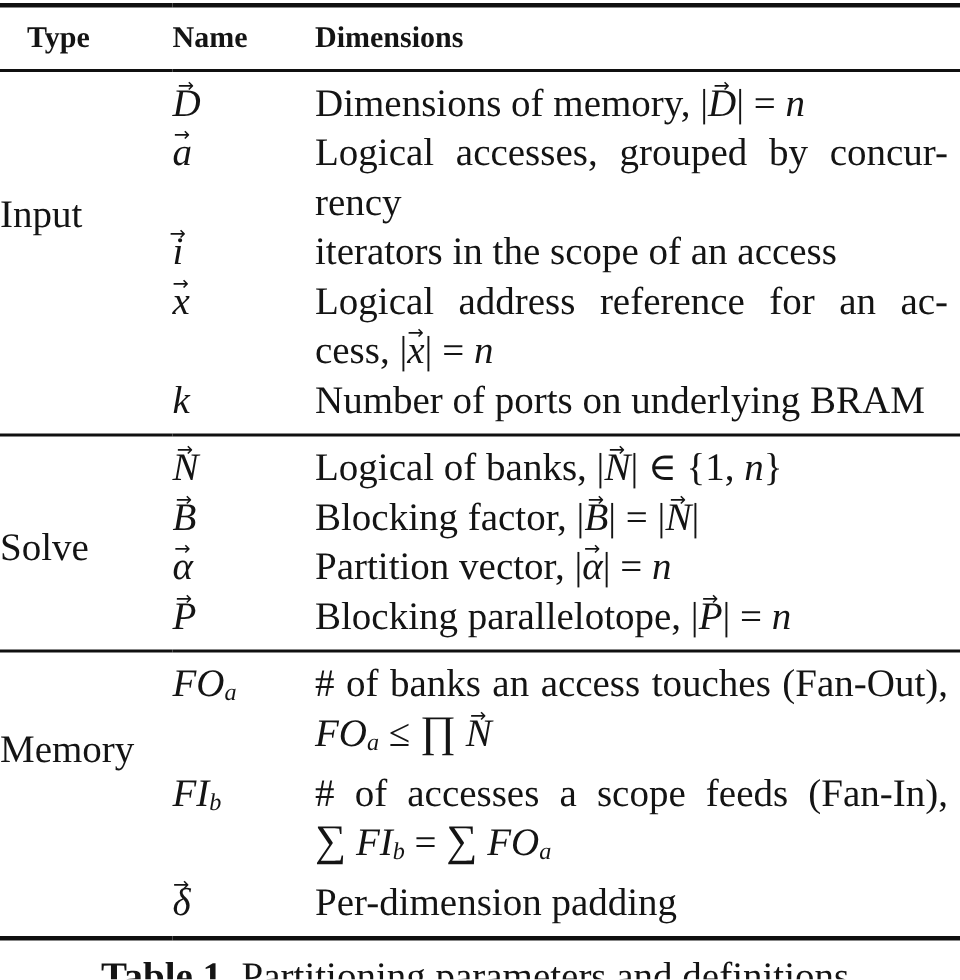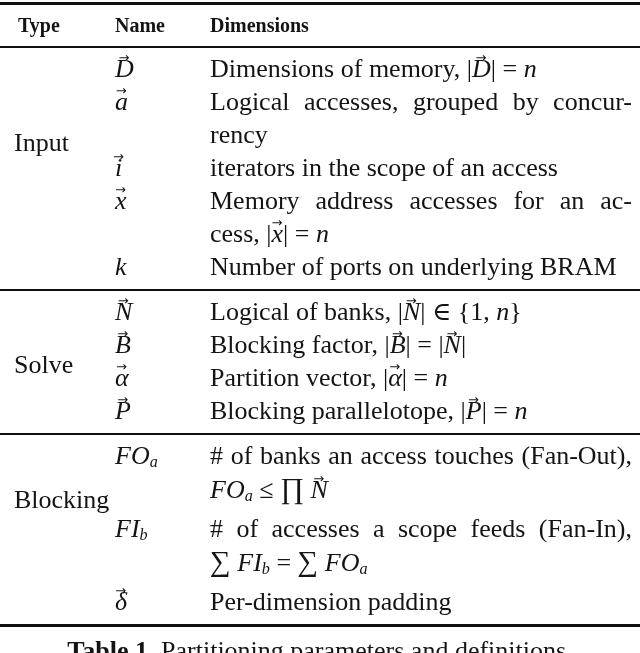--- a/index.html
+++ b/index.html
@@ -33,21 +33,21 @@
     border-bottom: 2px solid #101010;
   }
   th.h-type { padding-left: 18px; }
   tbody.mid { border-top: 2px solid #101010; }
   td {
     font-size: 26px;
     line-height: 33px;
     padding: 0;
     vertical-align: top;
   }
-  td.type { vertical-align: middle; padding-left: 14px; }
+  td.type { vertical-align: middle; padding-left: 0; }
   td.type-input   { padding-bottom: 56px; }
   td.type-solve   { padding-bottom: 0; }
   td.type-metrics { padding-bottom: 64px; }
   tr.sec-first > td { padding-top: 4px; }
   tr.sec-last > td.name, tr.sec-last > td.desc { padding-bottom: 6px; }
   td.desc { padding-right: 8px; }
   .line { min-height: 33px; }
   .line.fill { text-align: justify; text-align-last: justify; }
   .rm { font-style: normal; }
   .it { font-style: italic; }
@@ -109,21 +109,21 @@
         </tr>
         <tr>
           <td class="name"><span class="it vec">i</span></td>
           <td class="desc">
             <div class="line"><span class="rm">iterators in the scope of an access</span></div>
           </td>
         </tr>
         <tr>
           <td class="name"><span class="it vec">x</span></td>
           <td class="desc">
-            <div class="line fill"><span class="rm">Memory address accesses for an ac-</span></div>
+            <div class="line fill"><span class="rm">Logical address reference for an ac-</span></div>
             <div class="line"><span class="rm">cess, |</span><span class="it vec">x</span><span class="rm">| = </span><span class="it">n</span></div>
           </td>
         </tr>
         <tr class="sec-last">
           <td class="name"><span class="it">k</span></td>
           <td class="desc">
             <div class="line"><span class="rm">Number of ports on underlying BRAM</span></div>
           </td>
         </tr>
       </tbody>
@@ -149,21 +149,21 @@
         </tr>
         <tr class="sec-last">
           <td class="name"><span class="it vec">P</span></td>
           <td class="desc">
             <div class="line"><span class="rm">Blocking parallelotope, |</span><span class="it vec">P</span><span class="rm">| = </span><span class="it">n</span></div>
           </td>
         </tr>
       </tbody>
       <tbody class="section mid">
         <tr class="sec-first">
-          <td class="type type-metrics" rowspan="3">Blocking</td>
+          <td class="type type-metrics" rowspan="3">Memory</td>
           <td class="name"><span class="it">FO</span><span class="sub">a</span></td>
           <td class="desc">
             <div class="line fill"><span class="rm"># of banks an access touches (Fan-Out),</span></div>
             <div class="line"><span class="it">FO</span><span class="sub">a</span><span class="rm"> ≤ </span><span class="op">∏</span><span class="rm"> </span><span class="it vec">N</span></div>
           </td>
         </tr>
         <tr>
           <td class="name"><span class="it">FI</span><span class="sub">b</span></td>
           <td class="desc">
             <div class="line fill"><span class="rm"># of accesses a scope feeds (Fan-In),</span></div>

